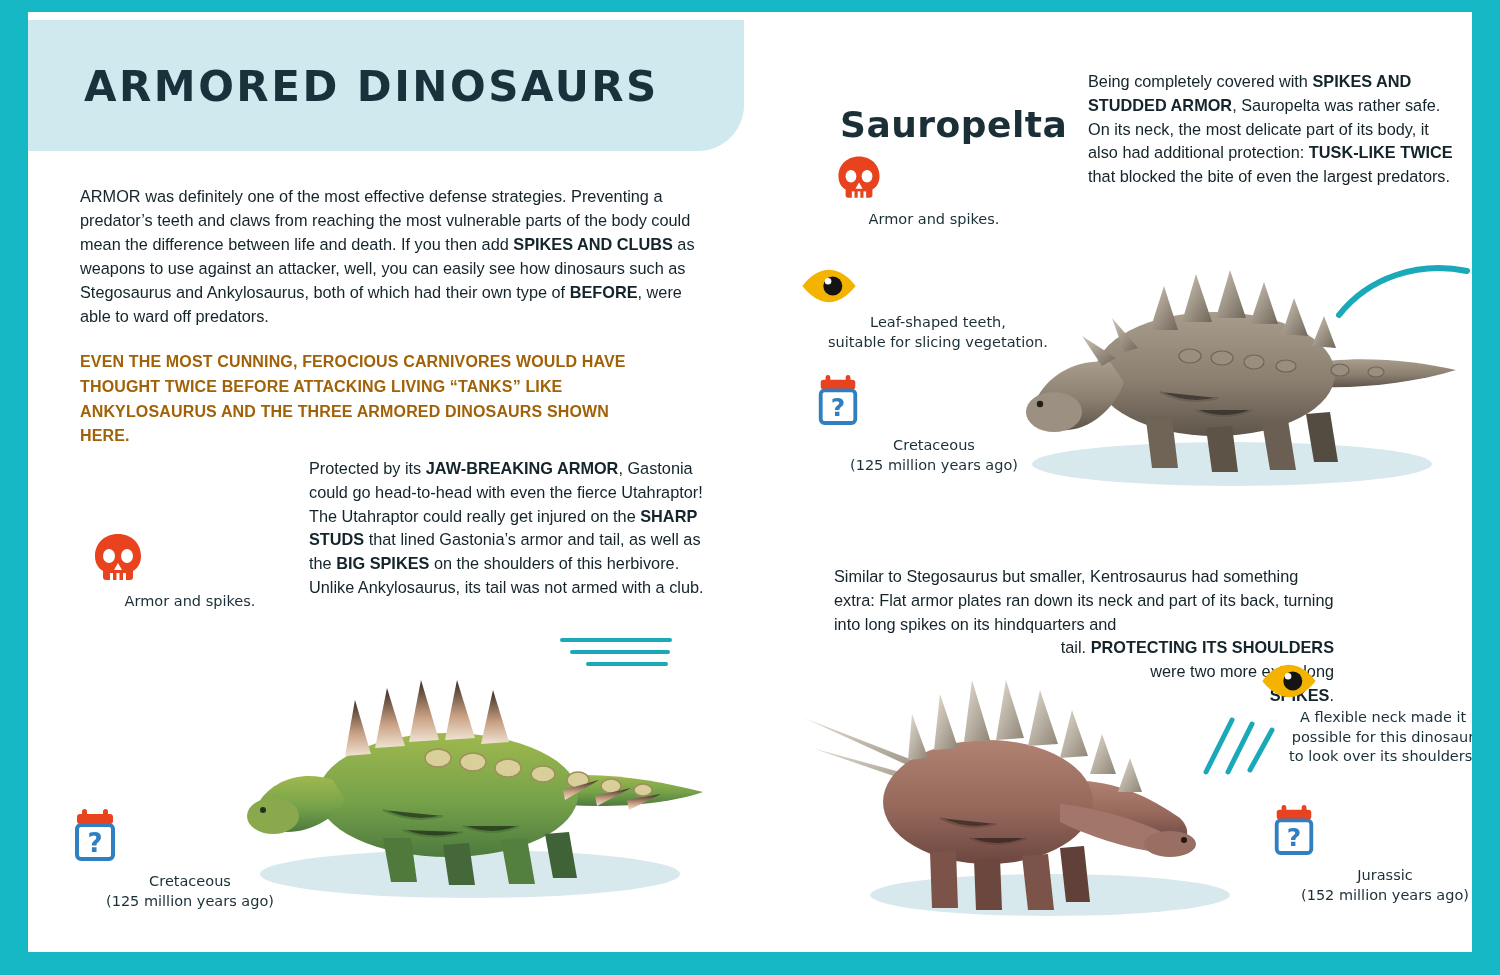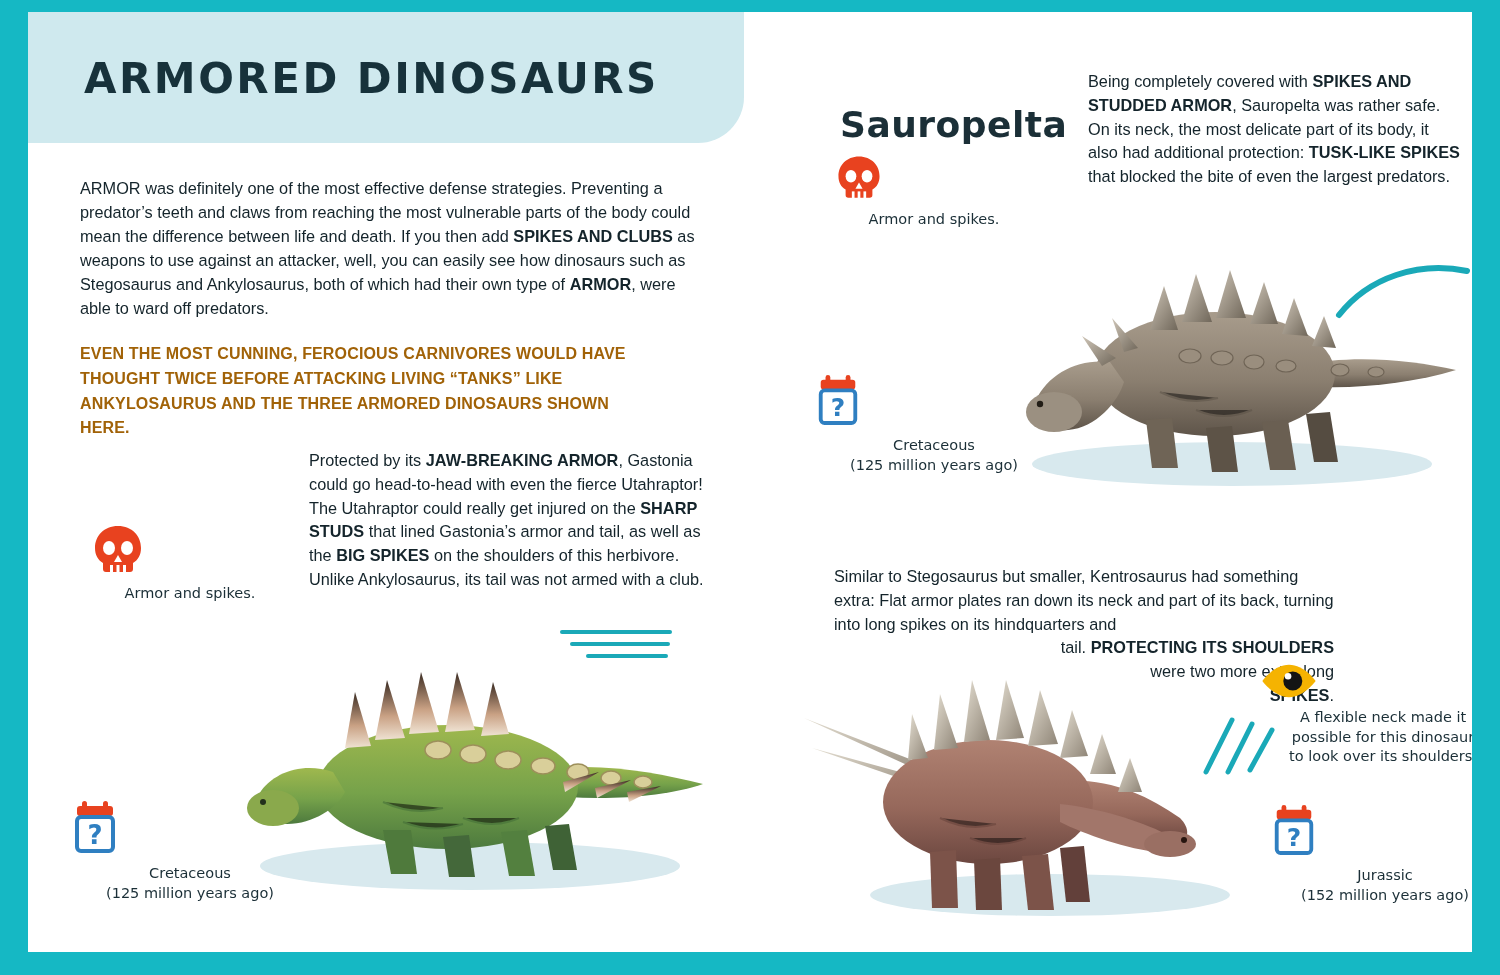--- a/index.html
+++ b/index.html
@@ -11,21 +11,21 @@
   }
   .page {
     position: absolute;
     left: 28px; top: 12px;
     width: 1444px; height: 940px;
     background: #ffffff;
     overflow: hidden;
   }
   
   .col-left {
-    position: absolute; left: 0; top: 0;
+    position: absolute; left: 0; top: 8px;
     width: 728px; height: 807px;
   }
   .col-right {
     position: absolute; left: 760px; top: 0;
     width: 684px; height: 940px;
   }
   .title-banner {
     position: absolute; left: 0; top: 0;
     width: 716px; height: 131px;
     background: #cfe9ee;
@@ -140,21 +140,21 @@
     <div class="title-banner">
       <div class="title-text">ARMORED DINOSAURS</div>
     </div>
 
     <div class="intro">
       ARMOR was definitely one of the most effective defense strategies.
       Preventing a predator’s teeth and claws from reaching the most vulnerable
       parts of the body could mean the difference between life and death. If you
       then add <b>SPIKES AND CLUBS</b> as weapons to use against an attacker, well, you
       can easily see how dinosaurs such as Stegosaurus and Ankylosaurus, both
-      of which had their own type of <b>ARMOR</b>, were able to ward off predators.
+      of which had their own type of <b>BEFORE</b>, were able to ward off predators.
     </div>
 
     <div class="intro-bold">EVEN THE MOST CUNNING, FEROCIOUS CARNIVORES WOULD HAVE THOUGHT TWICE BEFORE ATTACKING LIVING “TANKS” LIKE ANKYLOSAURUS AND THE THREE ARMORED DINOSAURS SHOWN HERE.</div>
 
 
     <div class="gastonia-desc">
       Protected by its <b>JAW-BREAKING ARMOR</b>,
       Gastonia could go head-to-head with even the
       fierce Utahraptor! The Utahraptor could really get
       injured on the <b>SHARP STUDS</b> that lined Gastonia’s
@@ -265,39 +265,50 @@
 
   <div class="col-right">
 
     <div class="species-name" id="sauropelta-name">Sauropelta</div>
 
     <div class="sauropelta-desc">
       Being completely covered with <b>SPIKES AND
       STUDDED ARMOR</b>, Sauropelta was rather safe.
       On its neck, the most delicate part of its body,
       it also had additional protection: <b>TUSK-LIKE
-      SPIKES</b> that blocked the bite of even the largest
+      TWICE</b> that blocked the bite of even the largest
       predators.
     </div>
 
     <div class="fact" style="left:46px; top:142px; width:200px;">
       <span class="icon">
         <svg width="50" height="48" viewBox="0 0 56 52">
           <path d="M28 2C14 2 5 12 5 24c0 7 3 12 8 15v6a3 3 0 003 3h24a3 3 0 003-3v-6c5-3 8-8 8-15C51 12 42 2 28 2z" fill="#e8421f"></path>
           <ellipse cx="19" cy="24" rx="6" ry="7" fill="#fff"></ellipse>
           <ellipse cx="37" cy="24" rx="6" ry="7" fill="#fff"></ellipse>
           <path d="M28 31l-4 7h8z" fill="#fff"></path>
           <rect x="20" y="41" width="3" height="8" fill="#fff"></rect>
           <rect x="26.5" y="41" width="3" height="8" fill="#fff"></rect>
           <rect x="33" y="41" width="3" height="8" fill="#fff"></rect>
         </svg>
       </span>
       <span class="lines">Armor and spikes.</span>
     </div>
 
+    <div class="fact" style="left:10px; top:255px; width:280px;">
+      <span class="icon">
+        <svg width="62" height="38" viewBox="0 0 64 40">
+          <path d="M32 3C16 3 4 20 4 20s12 17 28 17 28-17 28-17S48 3 32 3z" fill="#f5b301"></path>
+          <circle cx="36" cy="20" r="10" fill="#141414"></circle>
+          <circle cx="31" cy="15" r="3.5" fill="#ffffff"></circle>
+        </svg>
+      </span>
+      <span class="lines">Leaf-shaped teeth,
+suitable for slicing vegetation.</span>
+    </div>
 
     <div class="fact" style="left:26px; top:360px; width:240px;">
       <span class="icon">
         <svg width="48" height="56" viewBox="0 0 50 58">
           <rect x="7" y="8" width="36" height="10" rx="3" fill="#e8421f"></rect>
           <rect x="12" y="3" width="5" height="9" rx="2.5" fill="#e8421f"></rect>
           <rect x="33" y="3" width="5" height="9" rx="2.5" fill="#e8421f"></rect>
           <rect x="7" y="19" width="36" height="34" rx="4" fill="none" stroke="#2f7fc1" stroke-width="4"></rect>
           <text x="25" y="46" font-family="DejaVu Sans, sans-serif" font-size="26" font-weight="700" fill="#2f7fc1" text-anchor="middle">?</text>
         </svg>

